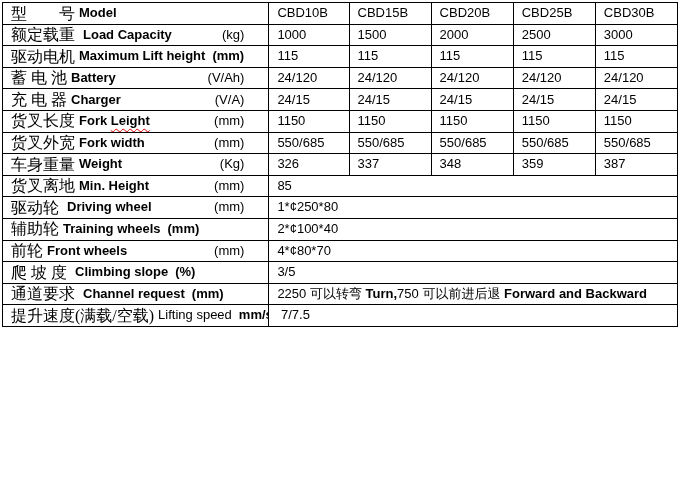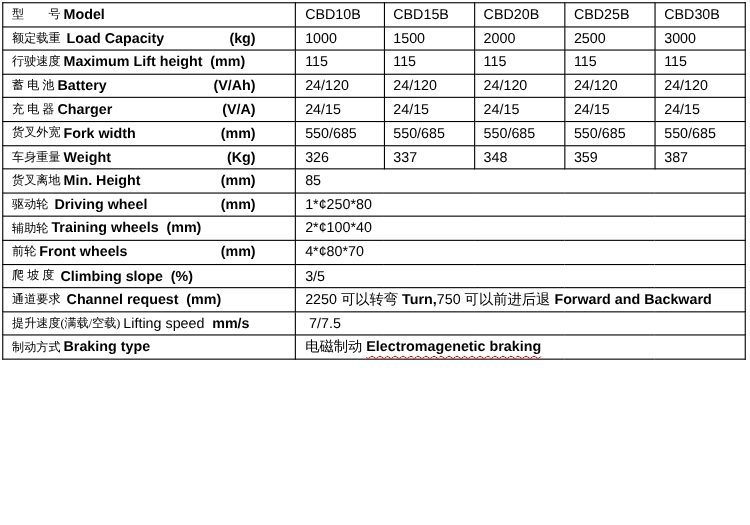--- a/index.html
+++ b/index.html
@@ -4,26 +4,26 @@
 <style>
   html,body{margin:0;padding:0;background:#ffffff;}
   body{width:682px;height:477px;overflow:hidden;position:relative;
        font-family:"Liberation Sans","DejaVu Sans",sans-serif;color:#000;}
   table.spec{border-collapse:collapse;table-layout:fixed;margin:2px 0 0 2px;width:676px;}
   td{border:1.5px solid #000;height:20.6px;padding:0 4px 0 7px;
      font-size:13px;line-height:1.1;vertical-align:middle;
      white-space:pre;overflow:hidden;}
   td.label-cell{padding-left:8px;}
   .lab{display:flex;align-items:center;width:100%;}
-  .zh{font-size:11px;font-family:"Liberation Serif","DejaVu Serif",serif;}
+  .zh{font-size:16px;font-family:"Liberation Serif","DejaVu Serif",serif;}
   .b{font-weight:bold;}
   .sq{text-decoration-line:underline;text-decoration-style:wavy;
       text-decoration-color:#e00000;text-decoration-thickness:1px;
       text-underline-offset:3px;}
-  .unit-tab{margin-left:auto;margin-right:32px;font-weight:bold;}
+  .unit-tab{margin-left:auto;margin-right:20px;font-weight:normal;}
   .unit-inline{margin-left:7px;font-weight:bold;}
   .val-cell{padding-left:8px;margin-top:36px;}
 </style>
 </head>
 <body>
 
 <table class="spec">
   <colgroup id="spec-cols">
       <col style="width: 266px;">
       <col style="width: 80px;">
@@ -43,21 +43,21 @@
       </tr>
       <tr>
         <td class="label-cell"><div class="lab"><span class="zh">额定载重  </span><span class="b">Load Capacity</span><span class="unit-tab">(kg)</span></div></td>
         <td class="val-cell">1000</td>
         <td class="val-cell">1500</td>
         <td class="val-cell">2000</td>
         <td class="val-cell">2500</td>
         <td class="val-cell">3000</td>
       </tr>
       <tr>
-        <td class="label-cell"><div class="lab"><span class="zh">行驶速度 </span><span class="b">Maximum Lift height</span><span class="unit-inline">(mm)</span></div></td>
+        <td class="label-cell"><div class="lab"><span class="zh">驱动电机 </span><span class="b">Maximum Lift height</span><span class="unit-inline">(mm)</span></div></td>
         <td class="val-cell">115</td>
         <td class="val-cell">115</td>
         <td class="val-cell">115</td>
         <td class="val-cell">115</td>
         <td class="val-cell">115</td>
       </tr>
       <tr>
         <td class="label-cell"><div class="lab"><span class="zh">蓄 电 池 </span><span class="b">Battery</span><span class="unit-tab">(V/Ah)</span></div></td>
         <td class="val-cell">24/120</td>
         <td class="val-cell">24/120</td>
@@ -65,20 +65,28 @@
         <td class="val-cell">24/120</td>
         <td class="val-cell">24/120</td>
       </tr>
       <tr>
         <td class="label-cell"><div class="lab"><span class="zh">充 电 器 </span><span class="b">Charger</span><span class="unit-tab">(V/A)</span></div></td>
         <td class="val-cell">24/15</td>
         <td class="val-cell">24/15</td>
         <td class="val-cell">24/15</td>
         <td class="val-cell">24/15</td>
         <td class="val-cell">24/15</td>
+      </tr>
+      <tr>
+        <td class="label-cell"><div class="lab"><span class="zh">货叉长度 </span><span class="b">Fork </span><span class="b sq">Leight</span><span class="unit-tab">(mm)</span></div></td>
+        <td class="val-cell">1150</td>
+        <td class="val-cell">1150</td>
+        <td class="val-cell">1150</td>
+        <td class="val-cell">1150</td>
+        <td class="val-cell">1150</td>
       </tr>
       <tr>
         <td class="label-cell"><div class="lab"><span class="zh">货叉外宽 </span><span class="b">Fork width</span><span class="unit-tab">(mm)</span></div></td>
         <td class="val-cell">550/685</td>
         <td class="val-cell">550/685</td>
         <td class="val-cell">550/685</td>
         <td class="val-cell">550/685</td>
         <td class="val-cell">550/685</td>
       </tr>
       <tr>
@@ -110,18 +118,14 @@
         <td class="val-cell" colspan="5"><span class="">3/5</span></td>
       </tr>
       <tr>
         <td class="label-cell"><div class="lab"><span class="zh">通道要求  </span><span class="b">Channel request</span><span class="unit-inline">(mm)</span></div></td>
         <td class="val-cell" colspan="5"><span class="">2250 可以转弯 </span><span class="b">Turn,</span><span class="">750 可以前进后退 </span><span class="b">Forward and Backward</span></td>
       </tr>
       <tr>
         <td class="label-cell"><div class="lab"><span class="zh">提升速度(满载/空载) </span><span class="">Lifting speed</span><span class="unit-inline">mm/s</span></div></td>
         <td class="val-cell" colspan="5"><span class=""> 7/7.5</span></td>
       </tr>
-      <tr>
-        <td class="label-cell"><div class="lab"><span class="zh">制动方式 </span><span class="b">Braking type</span></div></td>
-        <td class="val-cell" colspan="5"><span class="">电磁制动 </span><span class="b sq">Electromagenetic braking</span></td>
-      </tr>
     </tbody>
 </table>
 
 </body></html>

